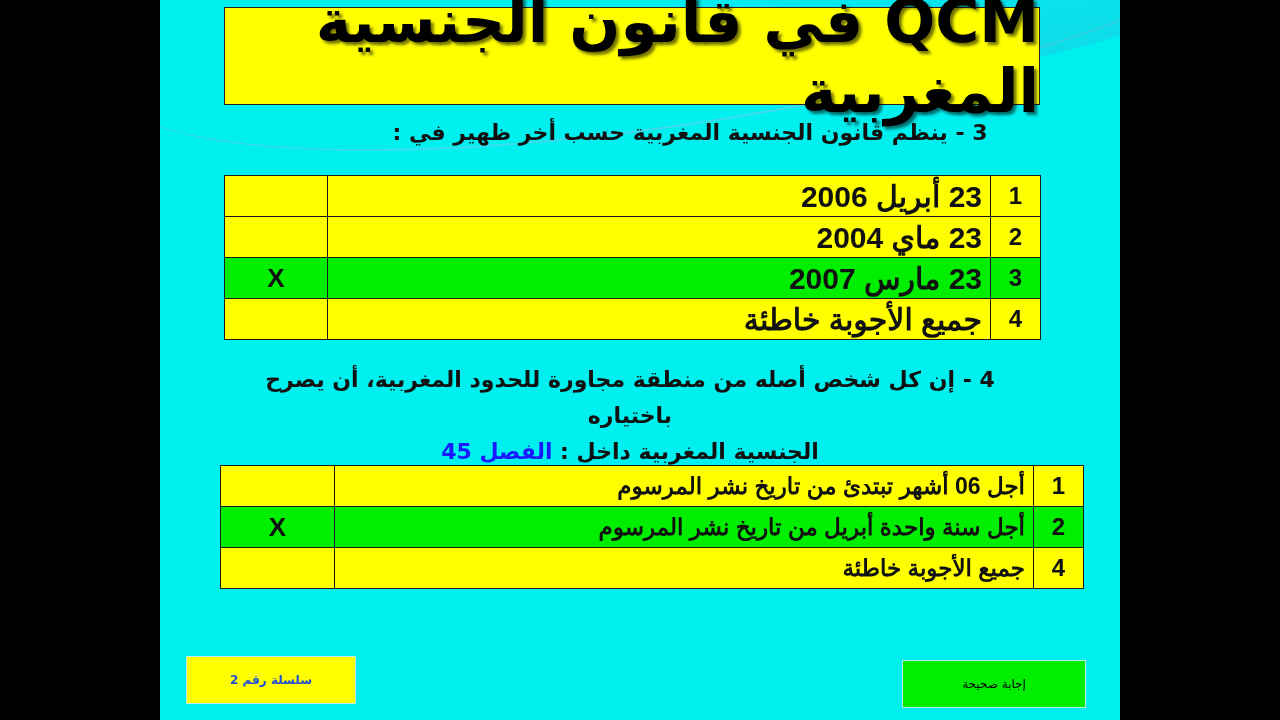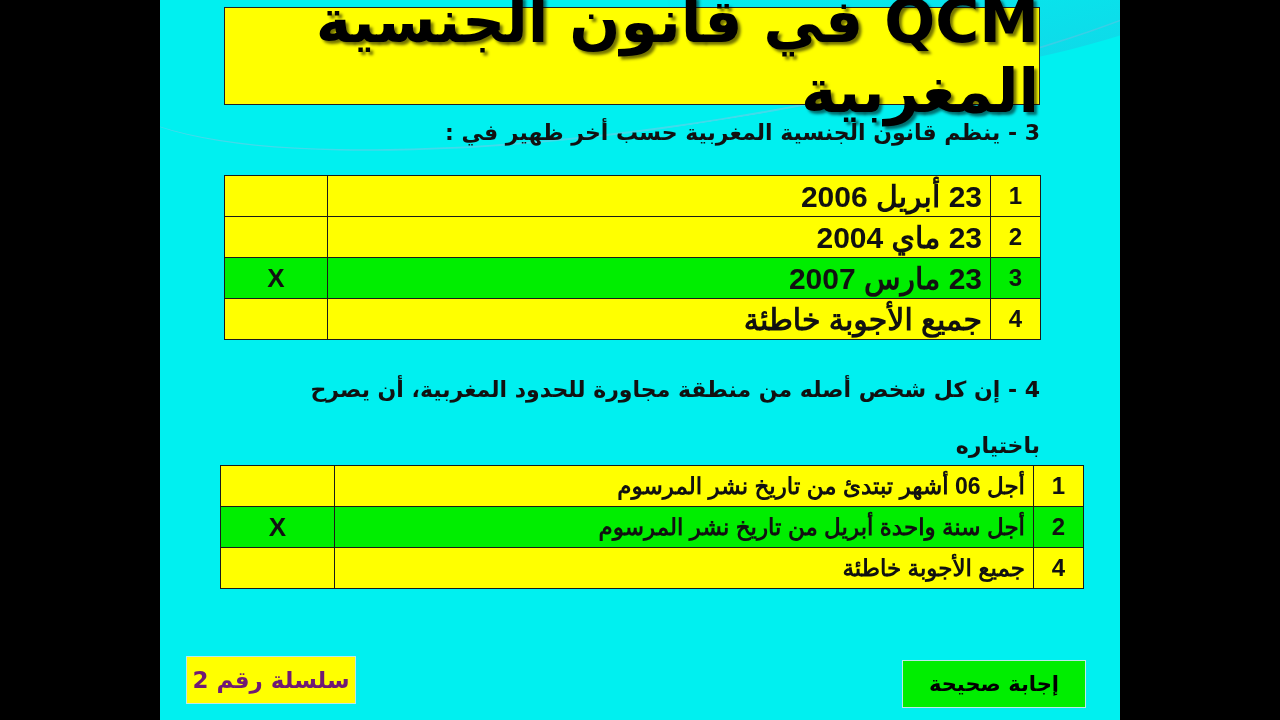--- a/index.html
+++ b/index.html
@@ -29,25 +29,25 @@
     position: absolute; left: 64px; top: 7px; width: 814px; height: 96px;
     background: #ffff00; border: 1px solid #222;
     display: flex; align-items: center; justify-content: flex-start;
   }
   .title-text {
     font-family: "DejaVu Sans", sans-serif; font-weight: bold; font-size: 60px;
     color: #000; direction: rtl; letter-spacing: 0;
     text-shadow: 3px 3px 3px rgba(0,0,0,0.55);
   }
   .question {
-    position: absolute; direction: rtl; text-align: right;
+    position: absolute; direction: rtl; text-align: center;
     font-family: "DejaVu Sans", sans-serif; font-size: 22px; font-weight: bold; color: #111;
   }
   .q3 { right: 80px; top: 120px; width: 700px; }
-  .q4 { right: 80px; top: 362px; width: 820px; line-height: 56px; }
+  .q4 { right: 80px; top: 362px; width: 820px; line-height: 36px; }
   .ref { color: #1a1aff; }
   table.qcm {
     position: absolute; border-collapse: collapse;
     font-family: "Liberation Sans", sans-serif; font-weight: bold; color: #111;
   }
   table.qcm td { border: 1.5px solid #1a1a1a; padding: 0; }
   .t1 { left: 64px; top: 175px; width: 817px; }
   .t1 td { height: 40px; }
   .t2 { left: 60px; top: 465px; width: 864px; }
   .t2 td { height: 40px; }
@@ -56,27 +56,27 @@
   td.mark { text-align: center; font-size: 26px; }
   .t1 td.mark { width: 102px; }
   .t2 td.mark { width: 113px; }
   td.answer { direction: rtl; text-align: right; padding-right: 8px !important; font-size: 30px; }
   .t2 td.answer { font-size: 23px; }
   td.num { width: 49px; text-align: center; font-size: 24px; }
   .series-box {
     position: absolute; left: 26px; top: 656px; width: 168px; height: 46px;
     background: #ffff00; border: 1px solid #bfe8e8;
     display: flex; align-items: center; justify-content: center;
-    direction: rtl; font-weight: bold; font-size: 23px; color: #701a75;
+    direction: rtl; font-weight: bold; font-size: 12px; color: #1d4ed8;
   }
   .answer-btn {
     position: absolute; left: 742px; top: 660px; width: 182px; height: 46px;
     background: #00ee00; border: 1px solid #bfe8e8;
     display: flex; align-items: center; justify-content: center;
-    direction: rtl; font-weight: bold; font-size: 21px; color: #000; cursor: pointer;
+    direction: rtl; font-weight: normal; font-size: 12px; color: #000; cursor: pointer;
   }
 </style>
 </head>
 <body>
 
 <div class="slide">
   <div class="swoosh"></div>
   <div class="swoosh2"></div>
 
   <div class="title-box">

